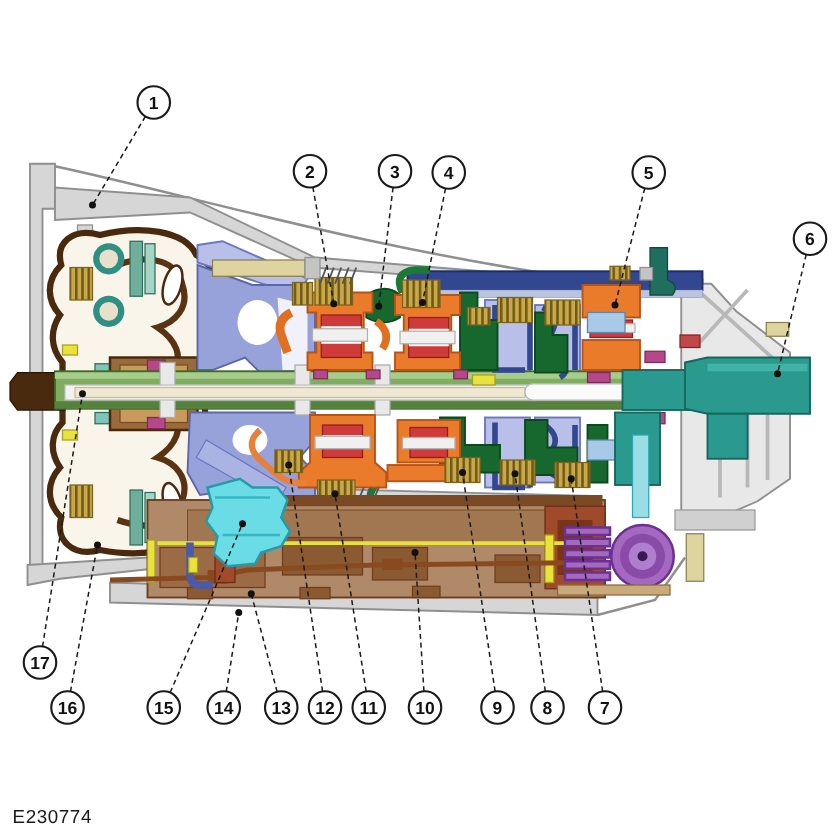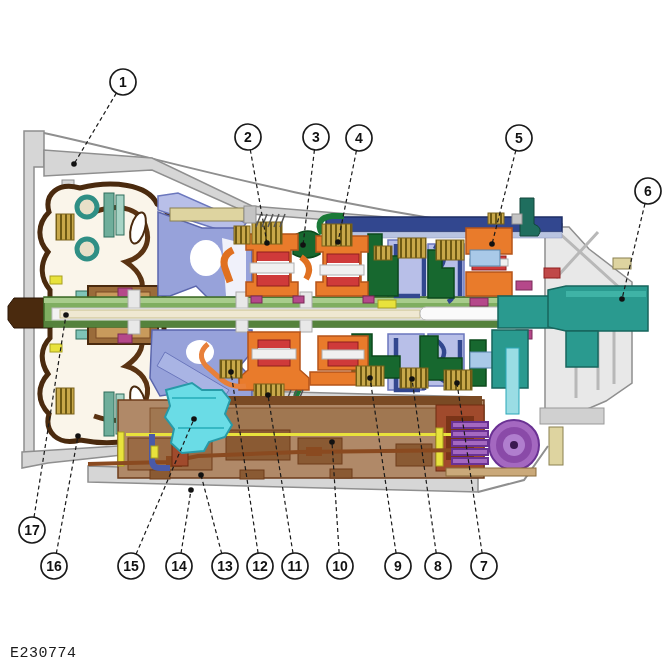--- a/index.html
+++ b/index.html
@@ -1,20 +1,20 @@
 <!DOCTYPE html>
 <html style="--case_gray: #d6d6d6; --outline_gray: #8f8f8f; --bell_brown: #4a2a0e; --orange: #e97b2b; --crimson: #cf3a3a; --dark_green: #17682f; --shaft_green: #7fae60; --periwinkle: #97a2da; --navy: #32478f; --teal_output: #2a9a8f; --cyan_part: #6adce6; --valve_brown: #b08968; --pump_purple: #a468c0; --seal_magenta: #b5488a; --accent_yellow: #e8e23c;"><head>
 <meta charset="utf-8">
 <style>
   html,body{margin:0;padding:0;background:#fff;}
   .page{position:relative;width:672px;height:672px;background:#fff;overflow:hidden;
         font-family:"Liberation Sans",sans-serif;}
   svg{position:absolute;left:0;top:0;}
   .figure-code{position:absolute;left:10px;top:645px;font-size:15px;color:#1a1a1a;
-               letter-spacing:.5px;font-family:Liberation Mono, monospace;}
+               letter-spacing:.5px;font-family:Liberation Sans, sans-serif;}
 
   
   .cs  {fill:var(--case_gray);stroke:var(--outline_gray);stroke-width:1.5;}
   .csl {fill:#e8e8e8;stroke:var(--outline_gray);stroke-width:1.5;}
   .ln  {fill:none;stroke:var(--outline_gray);stroke-width:2;}
   .rib {fill:none;stroke:#b8b8b8;stroke-width:3;}
   .bell{fill:#faf5ea;stroke:var(--bell_brown);stroke-width:5;}
   .bbr {fill:none;stroke:#5a3312;stroke-width:5;}
   .org {fill:var(--orange);stroke:#b5541a;stroke-width:1.5;}
   .red {fill:var(--crimson);stroke:#8f1f1f;stroke-width:1;}

